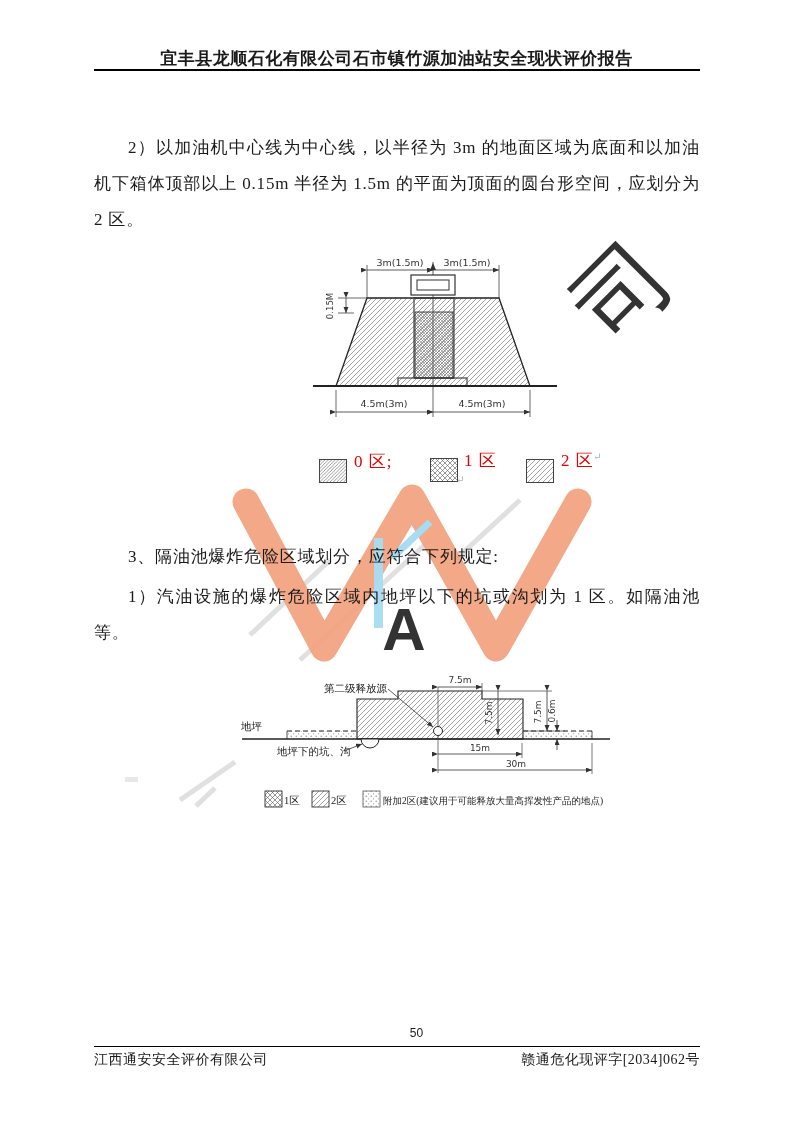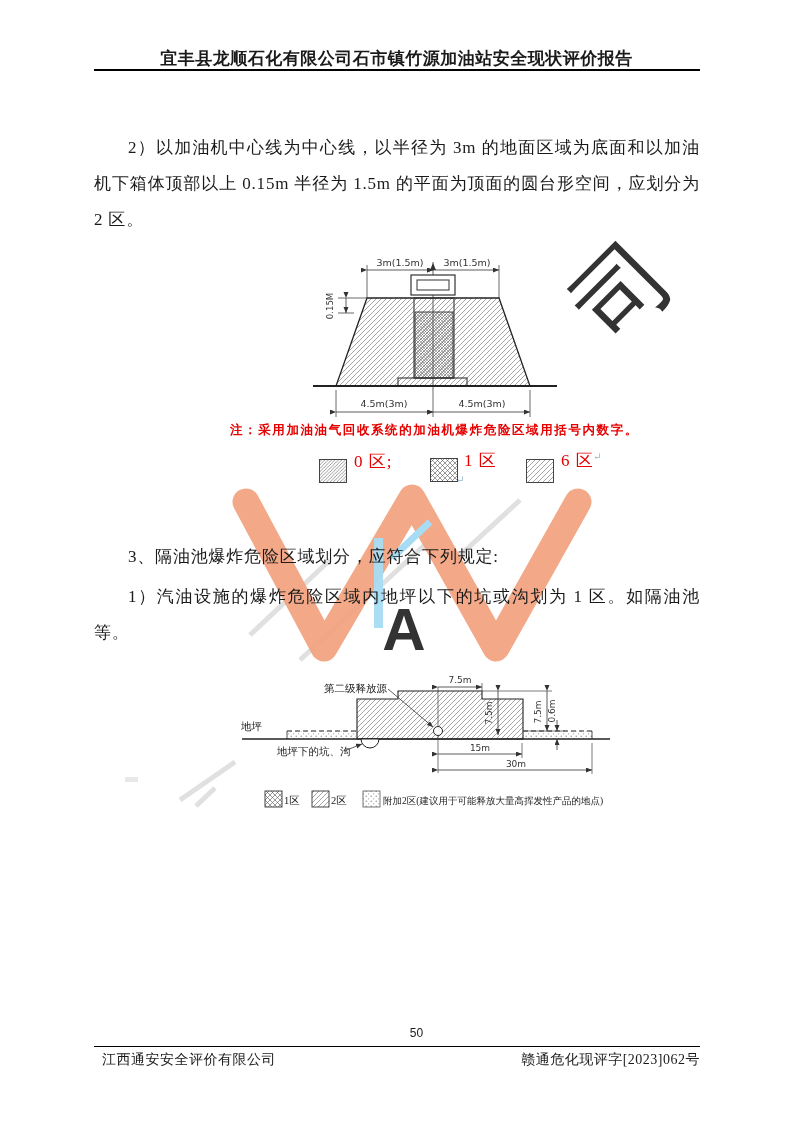--- a/index.html
+++ b/index.html
@@ -19,21 +19,21 @@
   .p2{top:130px;}
   .p3{top:539px;}
   .p4{top:579px;}
   .fig-note{top:422px;left:230px;font-size:12.5px;color:#e60000;letter-spacing:1.6px;font-weight:bold;}
   .fig-caption{top:497px;left:0;width:793px;text-align:center;font-size:17px;letter-spacing:1px;}
   .lgd-label{font-size:17px;color:#e60000;letter-spacing:1px;}
   .ret{font-size:10px;color:#9ab4c4;}
   .ftr-page{top:1026px;left:0;width:793px;text-align:center;font-size:12px;
             font-family:"Liberation Sans","DejaVu Sans",sans-serif;padding-left:20px;}
   .ftr-line{top:1046px;left:94px;width:606px;border-top:1.5px solid #000;}
-  .ftr-left{top:1051px;left:94px;font-size:14px;letter-spacing:.5px;margin-left:8px;}
+  .ftr-left{top:1051px;left:94px;font-size:14px;letter-spacing:.5px;}
   .ftr-right{top:1051px;right:93px;font-size:14px;letter-spacing:.5px;}
   svg{display:block;}
   svg text{font-family:"DejaVu Sans","Liberation Sans",sans-serif;fill:#333;}
   svg text.cjk{font-family:"Liberation Serif","DejaVu Serif",serif;fill:#222;}
 </style>
 </head>
 <body>
 
 <div class="page">
 
@@ -124,35 +124,34 @@
 
       <line x1="56" y1="150" x2="56" y2="177" stroke="#444" stroke-width="0.8"></line>
       <line x1="250" y1="150" x2="250" y2="177" stroke="#444" stroke-width="0.8"></line>
       <line x1="153" y1="150" x2="153" y2="177" stroke="#444" stroke-width="0.8"></line>
       <line x1="56" y1="172" x2="153" y2="172" stroke="#333" stroke-width="0.8" marker-start="url(#mArrS)" marker-end="url(#mArrS)"></line>
       <line x1="153" y1="172" x2="250" y2="172" stroke="#333" stroke-width="0.8" marker-start="url(#mArrS)" marker-end="url(#mArrS)"></line>
       <text x="104" y="167" font-size="9.5" text-anchor="middle">4.5m(3m)</text>
       <text x="202" y="167" font-size="9.5" text-anchor="middle">4.5m(3m)</text>
     </svg>
 
-    <div class="abs fig-note">注：采用加油油气回收系统的加油机爆炸危险区域用括号内数字。</div>
 
     <svg class="abs" style="left:319px;top:459px;" width="28" height="24">
       <rect x="0.5" y="0.5" width="27" height="23" fill="url(#pDiagDense)" stroke="#444"></rect>
     </svg>
     <span class="abs lgd-label" style="left:354px;top:450px;">0 区;</span>
     <svg class="abs" style="left:430px;top:458px;" width="28" height="24">
       <rect x="0.5" y="0.5" width="27" height="23" fill="url(#pCross)" stroke="#444"></rect>
     </svg>
     <span class="abs lgd-label" style="left:464px;top:449px;">1 区</span>
     <span class="abs ret" style="left:456px;top:474px;">↵</span>
     <svg class="abs" style="left:526px;top:459px;" width="28" height="24">
       <rect x="0.5" y="0.5" width="27" height="23" fill="url(#pDiag)" stroke="#444"></rect>
     </svg>
-    <span class="abs lgd-label" style="left:561px;top:449px;">6 区</span>
+    <span class="abs lgd-label" style="left:561px;top:449px;">2 区</span>
     <span class="abs ret" style="left:593px;top:451px;">↵</span>
 
 
     <div class="abs para p3">3、隔油池爆炸危险区域划分，应符合下列规定:</div>
     <div class="abs para p4">1）汽油设施的爆炸危险区域内地坪以下的坑或沟划为 1 区。如隔油池等。</div>
 
     <svg class="abs" style="left:220px;top:655px;" width="400" height="160" viewBox="0 0 400 160">
 
       <path d="M137,84 L137,44 L178,44 L178,36 L262,36 L262,44 L303,44 L303,84 Z" fill="url(#pDiag)" stroke="#222" stroke-width="1.1"></path>
 
@@ -202,16 +201,16 @@
       <text class="cjk" x="64" y="149" font-size="10.5">1区</text>
       <rect x="92" y="136" width="17" height="16" fill="url(#pDiag)" stroke="#333" stroke-width="0.9"></rect>
       <text class="cjk" x="111" y="149" font-size="10.5">2区</text>
       <rect x="143" y="136" width="17" height="16" fill="url(#pDots)" stroke="#555" stroke-width="0.8"></rect>
       <text class="cjk" x="163" y="149" font-size="9.5">附加2区(建议用于可能释放大量高挥发性产品的地点)</text>
     </svg>
 
     <div class="abs ftr-page">50</div>
     <div class="abs ftr-line"></div>
     <div class="abs ftr-left">江西通安安全评价有限公司</div>
-    <div class="abs ftr-right">赣通危化现评字[2023]062号</div>
+    <div class="abs ftr-right">赣通危化现评字[2034]062号</div>
 
   </div>
 </div>
 
 </body></html>

